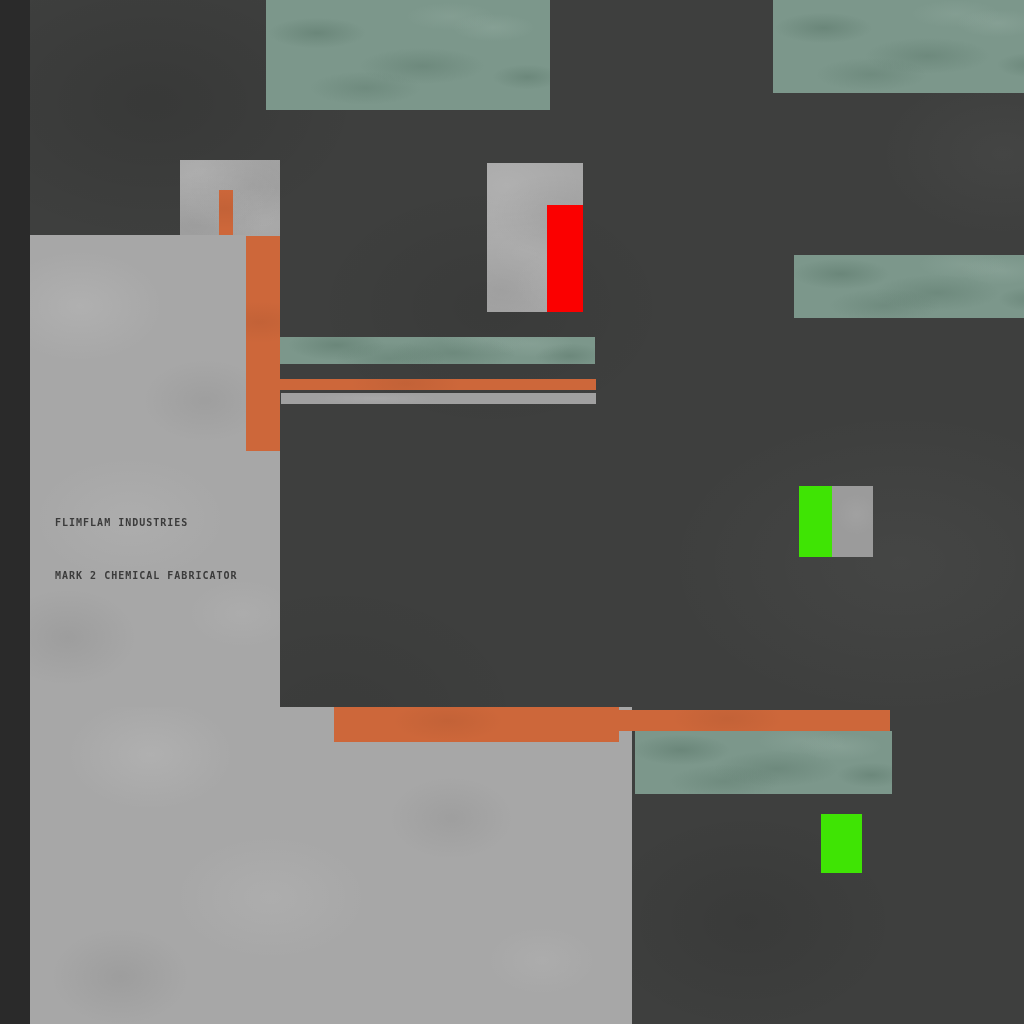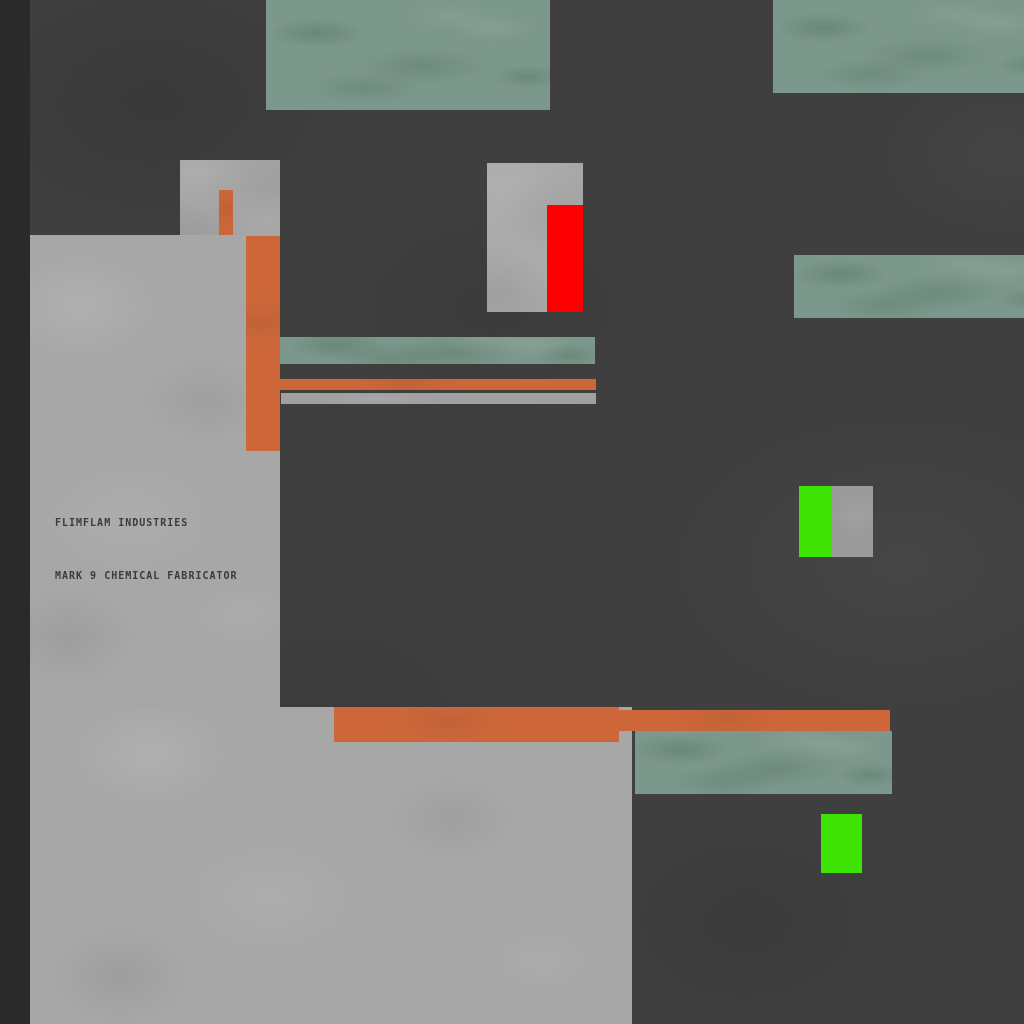--- a/index.html
+++ b/index.html
@@ -94,16 +94,16 @@
   <div class="abs housing" style="left:802px;top:486px;width:41px;height:71px"></div>
 
   <div class="abs orange" style="left:304px;top:707px;width:285px;height:35px"></div>
   <div class="abs orange" style="left:589px;top:710px;width:271px;height:21px"></div>
 
   <div class="abs sage" style="left:605px;top:731px;width:257px;height:63px"></div>
   <div class="abs lime" style="left:791px;top:814px;width:41px;height:59px"></div>
 
   <div class="abs label-block">
     <div>FLIMFLAM INDUSTRIES</div>
-    <div>MARK 9 CHEMICAL FABRICATOR</div>
+    <div>MARK 2 CHEMICAL FABRICATOR</div>
   </div>
 
 </div>
 
 </body></html>

